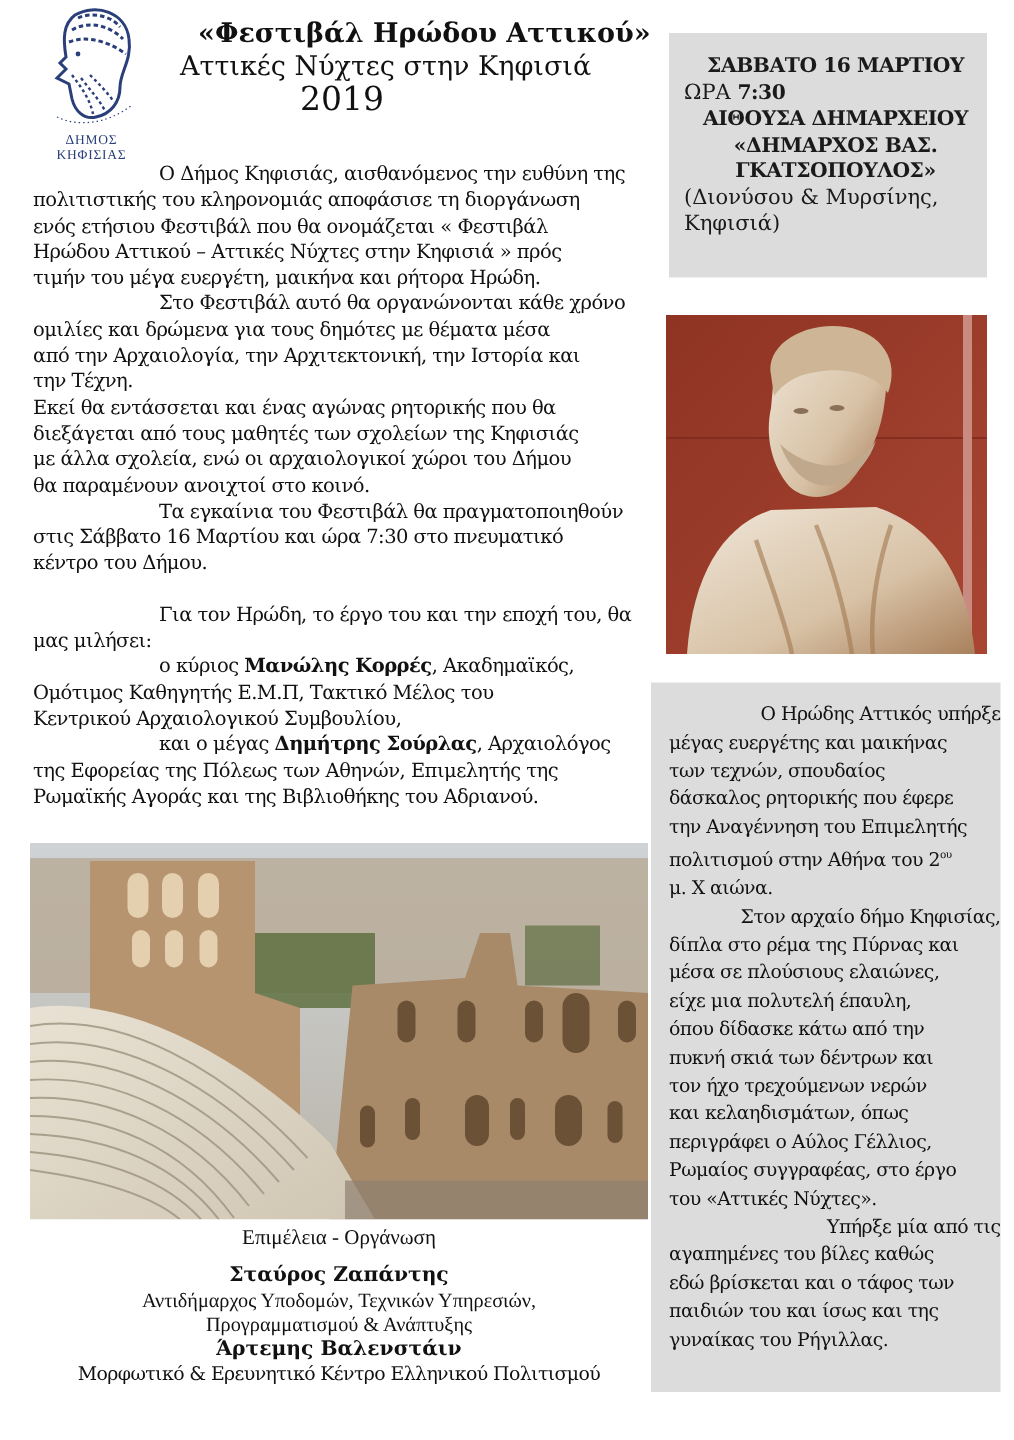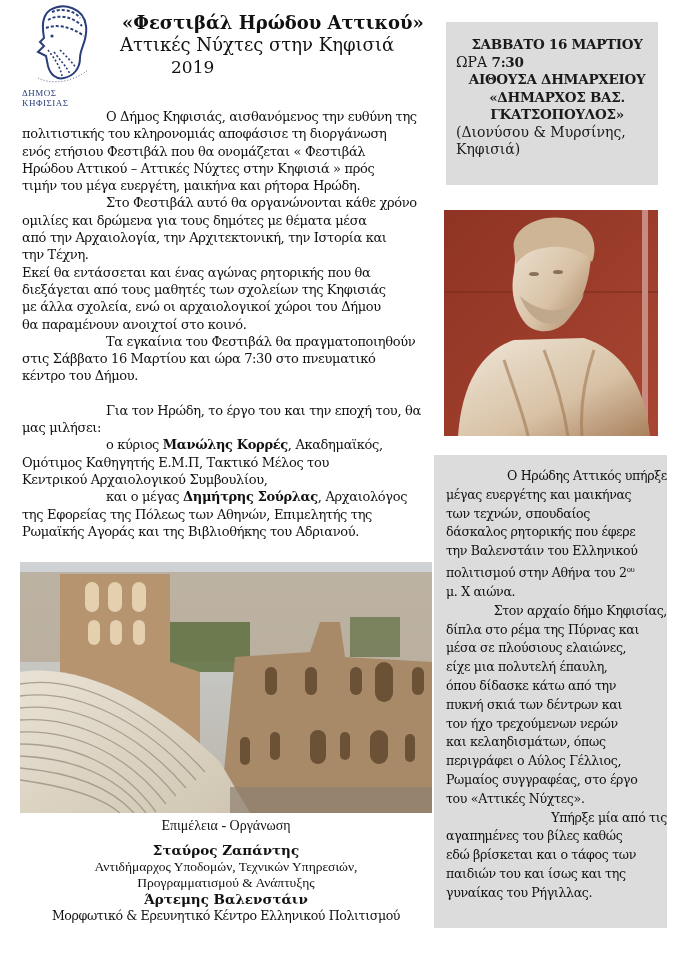--- a/index.html
+++ b/index.html
@@ -1,27 +1,27 @@
 <!DOCTYPE html>
 <html><head>
 <meta charset="utf-8">
 <style>
   html, body { margin: 0; padding: 0; background: #ffffff; }
   body { width: 676px; height: 960px; position: relative; overflow: hidden;
          font-family: "DejaVu Serif", "Liberation Serif", serif; color: #1a1a1a; }
 
   .logo { position: absolute; left: 22px; top: 4px; width: 76px; height: 96px; }
   .logo svg { position: absolute; left: 8px; top: 0; }
-  .logo-text { position: absolute; left: 0; top: 84px; width: 78px; 
+  .logo-text { position: absolute; left: 0; top: 84px; width: 78px; text-align: center;
                font-family: "Liberation Serif", serif; font-size: 9px; color: #2a3f7a; letter-spacing: 0.5px; }
 
   .title { position: absolute; left: 110px; top: 12px; width: 330px; }
-  .title .t1 { font-family: "DejaVu Serif", serif; font-weight: bold; font-size: 18px; color: #111; margin-left: 12px; white-space: nowrap; }
+  .title .t1 { font-family: "DejaVu Serif", serif; font-weight: bold; font-size: 18px; color: #111; margin-left: 22px; white-space: nowrap; }
   .title .t2 { font-family: "DejaVu Serif", serif; font-size: 18px; color: #111; margin-left: 10px; white-space: nowrap; line-height: 24px; }
-  .title .t3 { font-family: "DejaVu Serif", serif; font-size: 17px; color: #111; margin-left: 61px; line-height: 20px; }
+  .title .t3 { font-family: "DejaVu Serif", serif; font-size: 22px; color: #111; margin-left: 90px; line-height: 20px; }
 
   .info-box { position: absolute; left: 446px; top: 22px; width: 212px; height: 163px; background: #dcdcdc;
               box-sizing: border-box; padding: 14px 0 0 10px; font-family: "DejaVu Serif", serif; font-size: 14px; line-height: 17.5px; }
   .info-box .b { font-weight: bold; letter-spacing: -0.3px; white-space: nowrap; font-size: 13.5px; text-align: center; }
   .info-box .n { font-weight: normal; }
 
   .main-text { position: absolute; left: 22px; top: 108px; width: 418px; font-family: "DejaVu Serif", serif;
                font-size: 13px; line-height: 17.3px; letter-spacing: -0.35px; color: #111; }
   .main-text p { margin: 0; white-space: nowrap; }
   .main-text .ind { padding-left: 84px; }
@@ -181,21 +181,21 @@
     </g>
     <rect x="210" y="225" width="202" height="26" fill="#8f8070" opacity="0.7"></rect>
   </svg>
 </div>
 
 <div class="herodes-box">
   <p class="ind">Ο Ηρώδης Αττικός υπήρξε</p>
   <p>μέγας ευεργέτης και μαικήνας</p>
   <p>των τεχνών, σπουδαίος</p>
   <p>δάσκαλος ρητορικής που έφερε</p>
-  <p>την Βαλενστάιν του Ελληνικού</p>
+  <p>την Αναγέννηση του Επιμελητής</p>
   <p><span>πολιτισμού στην Αθήνα του 2</span><sup>ου</sup></p>
   <p>μ. Χ αιώνα.</p>
   <p class="ind">Στον αρχαίο δήμο Κηφισίας,</p>
   <p>δίπλα στο ρέμα της Πύρνας και</p>
   <p>μέσα σε πλούσιους ελαιώνες,</p>
   <p>είχε μια πολυτελή έπαυλη,</p>
   <p>όπου δίδασκε κάτω από την</p>
   <p>πυκνή σκιά των δέντρων και</p>
   <p>τον ήχο τρεχούμενων νερών</p>
   <p>και κελαηδισμάτων, όπως</p>

